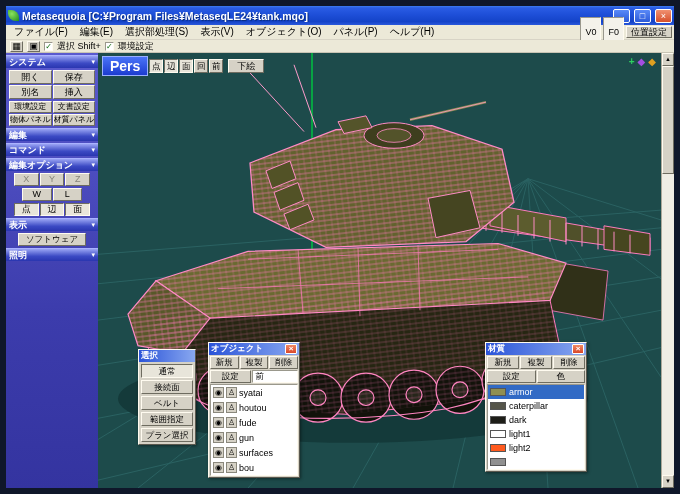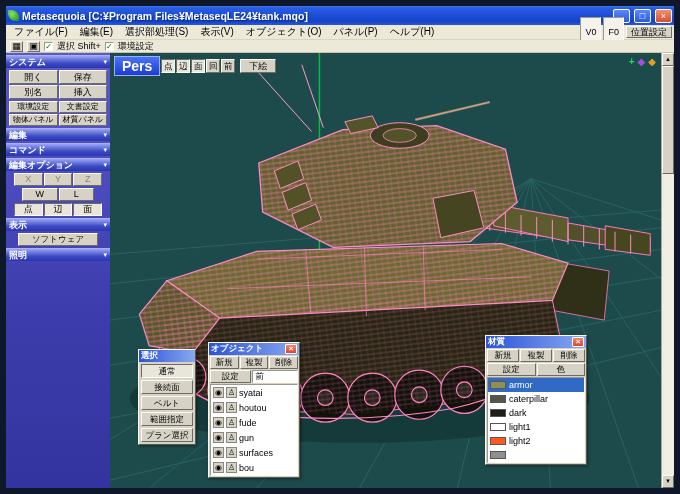--- a/index.html
+++ b/index.html
@@ -27,21 +27,21 @@
 
   
   .btn{background:#d6d2c6;border:1px solid;border-color:#fffbf0 #6e6c60 #6e6c60 #fffbf0;font-size:9px;text-align:center;color:#000;cursor:default;white-space:nowrap;overflow:hidden}
   .btn.pressed{border-color:#6e6c60 #fffbf0 #fffbf0 #6e6c60;background:#e8e5da}
   .btn.dim{color:#87857a}
 
   
   .main{flex:1;display:flex;position:relative;overflow:hidden}
 
   
-  .sidebar{width:104px;flex:none;background:linear-gradient(180deg,#5a5ace,#3c3cac 60%,#3434a0);overflow:hidden}
+  .sidebar{width:92px;flex:none;background:linear-gradient(180deg,#5a5ace,#3c3cac 60%,#3434a0);overflow:hidden}
   .phead{height:13px;display:flex;align-items:center;justify-content:space-between;padding:0 3px;margin-top:2px;
     background:linear-gradient(180deg,#9aa4f4,#3c4ac4 60%,#2a36b0);color:#fff;font-size:9px;font-weight:bold;border-top:1px solid #aab2ff}
   .phead .tri{font-size:7px;font-weight:normal}
   .grid2{display:grid;grid-template-columns:1fr 1fr;gap:1px;margin:2px 3px}
   .grid2 .btn{height:14px;line-height:12px}
   .grid2.small .btn{height:12px;font-size:8px;line-height:10px}
   .row3{display:flex;gap:1px;margin:2px 8px}
   .row3 .btn{flex:1;height:13px;line-height:11px}
   .softbtn{display:block;margin:2px 12px;height:13px;line-height:11px;font-size:8.5px}
 
@@ -362,21 +362,21 @@
           <span class="lname">surfaces</span>
         </div>
         <div class="lrow">
           <span class="micon">◉</span>
           <span class="micon">♙</span>
           <span class="lname">bou</span>
         </div>
       </div>
     </div>
 
-    <div class="fpanel" style="left:479px;top:282px;width:102px">
+    <div class="fpanel" style="left:479px;top:289px;width:102px">
       <div class="ftitle">
         <span>材質</span>
         <span class="fclose">×</span>
       </div>
       <div class="fbtnrow">
         <span class="btn">新規</span>
         <span class="btn">複製</span>
         <span class="btn">削除</span>
       </div>
       <div class="fbtnrow">

